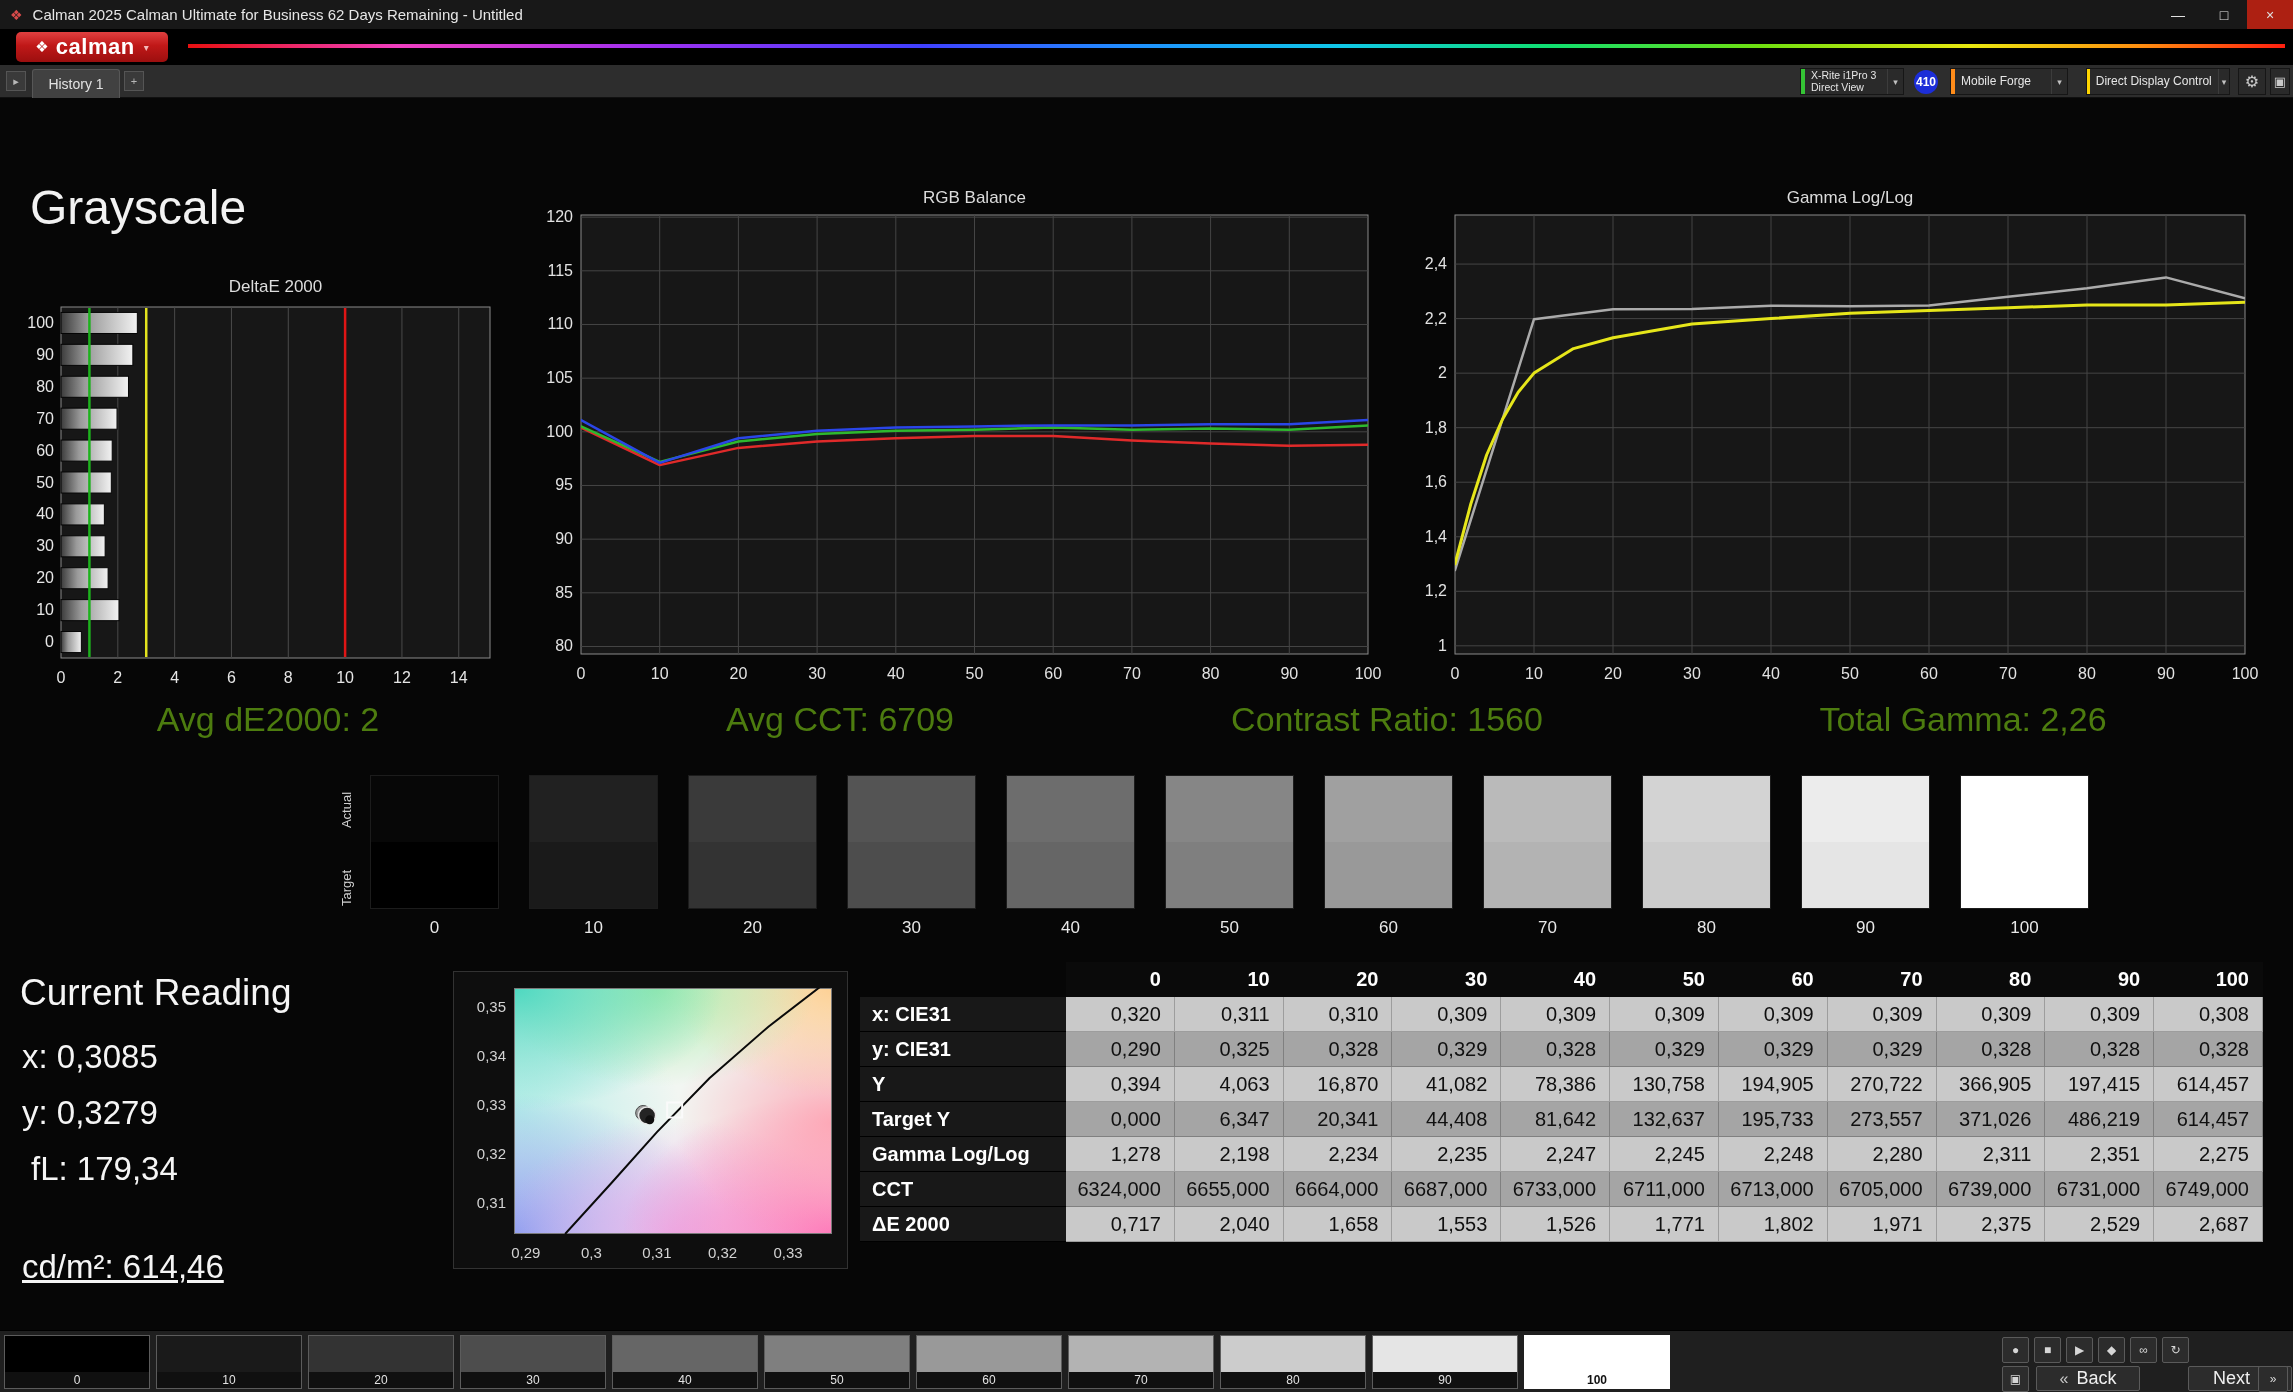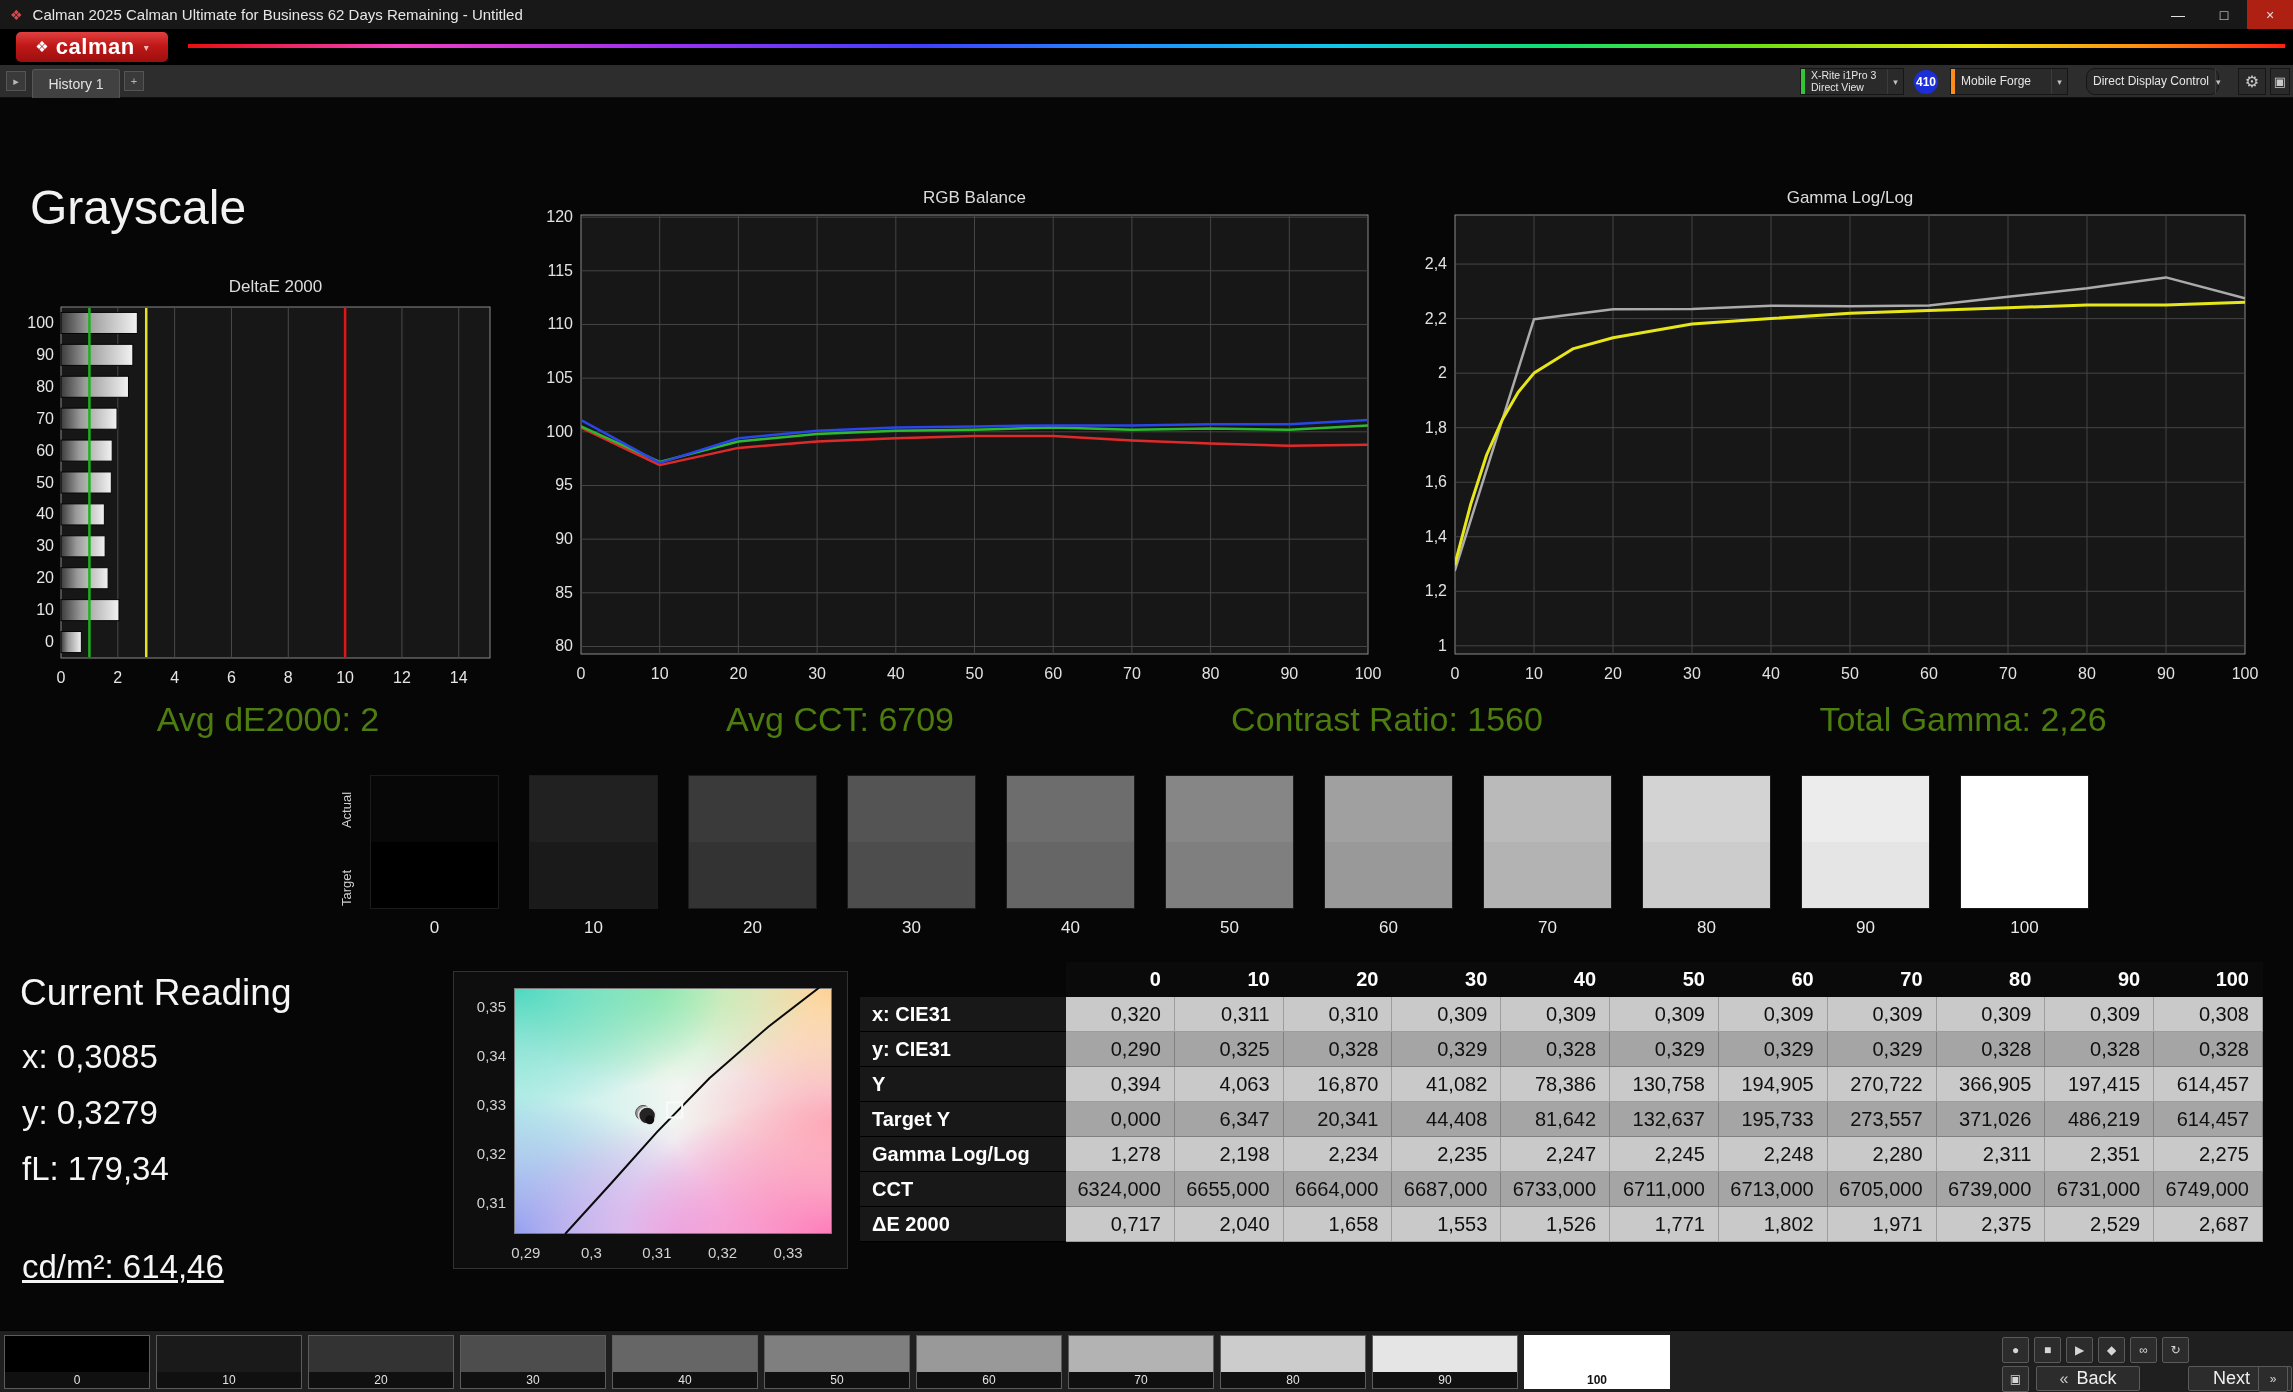--- a/index.html
+++ b/index.html
@@ -132,21 +132,21 @@
       <span class="dev-caret">▾</span>
     </div>
     <div id="meter-badge" style="left: 1914px; background: rgb(28, 46, 216);">410</div>
     <div class="dev-btn" style="left:1950px;width:118px;">
       <span class="dev-accent" id="acc-source" style="background: rgb(255, 140, 26);"></span>
       <span class="dev-text">
           <span>Mobile Forge</span>
         </span>
       <span class="dev-caret">▾</span>
     </div>
-    <div class="dev-btn" style="left:2086px;width:133px;border-radius:9px;">
+    <div class="dev-btn" style="left:2086px;width:144px;">
       <span class="dev-accent" id="acc-display" style="background: rgb(255, 213, 0);"></span>
       <span class="dev-text">
           <span>Direct Display Control</span>
         </span>
       <span class="dev-caret">▾</span>
     </div>
     <div class="icon-btn" style="left:2238px;width:28px;font-size:16px;">⚙</div>
     <div class="icon-btn" style="left:2270px;width:20px;font-size:13px;">▣</div>
   </div>
 
@@ -366,21 +366,21 @@
       <div class="swatch" style="left: 1960px;">
         <div class="sw-half" style="background: rgb(255, 255, 255);"></div>
         <div class="sw-half" style="background: rgb(255, 255, 255);"></div>
       </div>
       <div class="sw-label" style="left: 1960px;">100</div>
     </div>
 
   <div id="current-title">Current Reading</div>
   <div class="cr-line" style="top:1038px;">x: 0,3085</div>
   <div class="cr-line" style="top:1094px;">y: 0,3279</div>
-  <div class="cr-line" style="top:1150px;">fL: 179,34</div>
+  <div class="cr-line" style="top:1150px;margin-left:9px;">fL: 179,34</div>
   <div class="cr-line" style="top:1248px;text-decoration:underline;">cd/m²: 614,46</div>
 
   <div id="cie-widget" style="left:453px;top:971px;width:395px;height:298px;">
     <div id="cie-gradient"></div>
     <svg id="svg-cie" style="left:0;top:0;" width="395" height="298">
         <text x="71.8020618556699" y="286" text-anchor="middle" font-size="15" fill="#d2d2d2">0,29</text>
         <text x="137.3690721649483" y="286" text-anchor="middle" font-size="15" fill="#d2d2d2">0,3</text>
         <text x="202.93608247422677" y="286" text-anchor="middle" font-size="15" fill="#d2d2d2">0,31</text>
         <text x="268.50309278350517" y="286" text-anchor="middle" font-size="15" fill="#d2d2d2">0,32</text>
         <text x="334.0701030927836" y="286" text-anchor="middle" font-size="15" fill="#d2d2d2">0,33</text>

